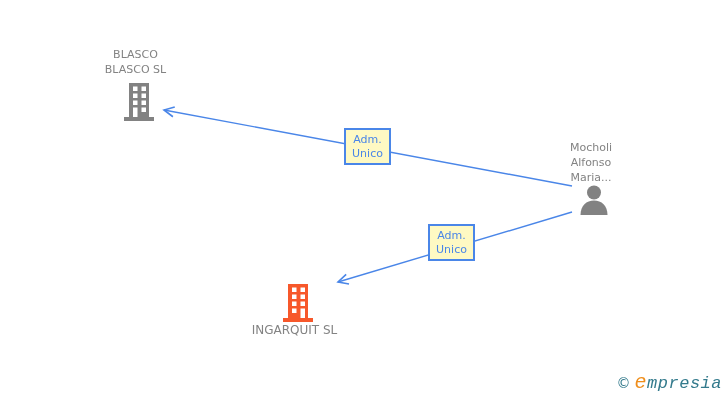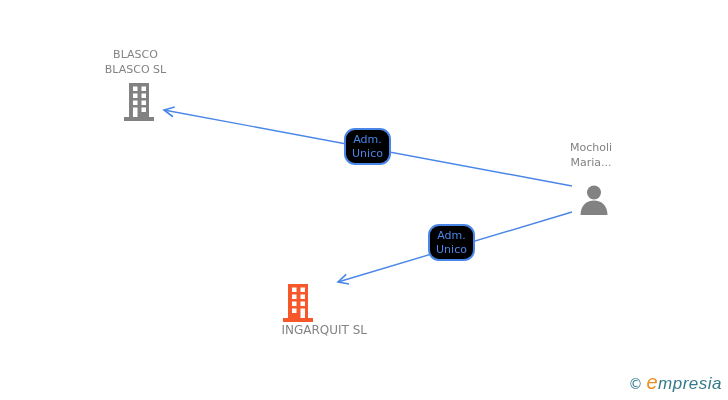--- a/index.html
+++ b/index.html
@@ -30,46 +30,46 @@
     font-size: 11px;
     line-height: 15px;
     white-space: nowrap;
   }
   .node-label.big { font-size: 12px; }
   .blasco-label   { position: absolute; left: 63px;  top: 47px;  width: 145px; z-index: 2; text-align: center; }
   .blasco-icon    { position: absolute; left: 122px; top: 81px;  z-index: 2; }
   .person-label   { position: absolute; left: 541px; top: 140px; width: 100px; z-index: 2; text-align: center; }
   .person-icon    { position: absolute; left: 577px; top: 185px; z-index: 2; }
   .ingarquit-icon { position: absolute; left: 281px; top: 282px; z-index: 2; }
-  .ingarquit-label{ position: absolute; left: 222px; top: 323px; width: 145px; z-index: 2; text-align: right; }
+  .ingarquit-label{ position: absolute; left: 222px; top: 323px; width: 145px; z-index: 2; text-align: center; }
   .edge-label {
     position: absolute; z-index: 3;
     width: 43px; height: 33px;
-    background: #000000;
+    background: #fef9c3;
     border: 2px solid #4a86e8;
-    border-radius: 11px;
+    border-radius: 0;
     color: #4a86e8;
     font-size: 11px;
     line-height: 14px;
     display: flex; flex-direction: column;
     align-items: center; justify-content: center;
   }
   .edge-label-1 { left: 344px; top: 128px; }
   .edge-label-2 { left: 428px; top: 224px; }
   .watermark {
     position: absolute; right: 6px; bottom: 6px; z-index: 4;
     display: flex; align-items: baseline; gap: 4px;
     user-select: none;
   }
   .wm-copyright {
     color: #337a8c;
     font-size: 14px;
   }
   .wm-brand {
-    font-family: Liberation Sans, sans-serif;
+    font-family: Liberation Mono, monospace;
     font-style: italic;
     font-size: 17px;
     color: #337a8c;
     letter-spacing: 0.5px;
   }
   .wm-brand .wm-e {
     color: #ef8e1b;
     font-size: 20px;
   }
 </style>
@@ -109,20 +109,21 @@
         <rect x="19.5" y="19.5" width="4.5" height="4.5"></rect>
         <rect x="11" y="26.5" width="4.5" height="9.5"></rect>
         <rect x="19.5" y="26.5" width="4.5" height="4.5"></rect>
       </g>
     </svg>
   </div>
 
   <div class="node person-label">
     <div class="node-label">
       <div>Mocholi</div>
+      <div>Alfonso</div>
       <div>Maria...</div>
     </div>
   </div>
   <div class="node person-icon">
     <svg width="34" height="30" viewBox="0 0 34 30">
       <g fill="#828282">
         <circle cx="17" cy="7.5" r="7"></circle>
         <path d="M3.5,30 C3.5,20.5 9.5,15.5 17,15.5 C24.5,15.5 30.5,20.5 30.5,30 Z"></path>
       </g>
     </svg>

